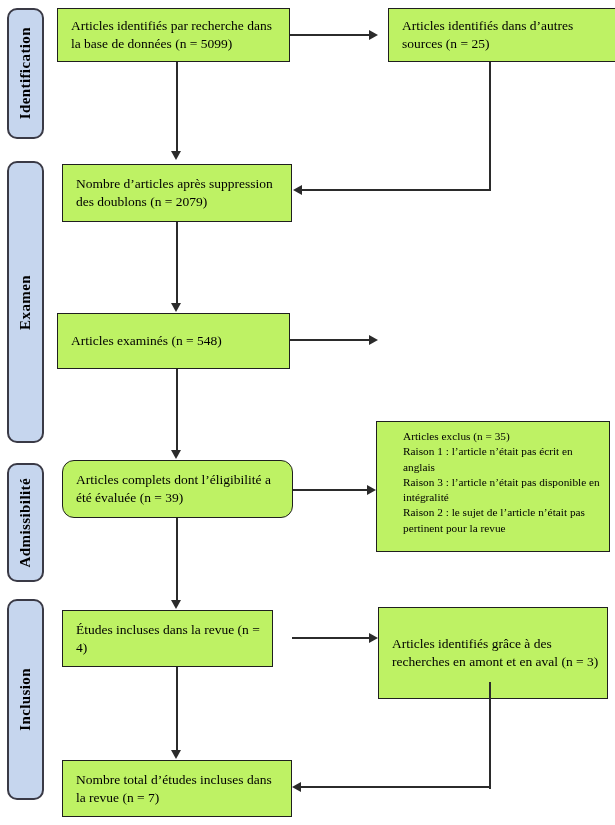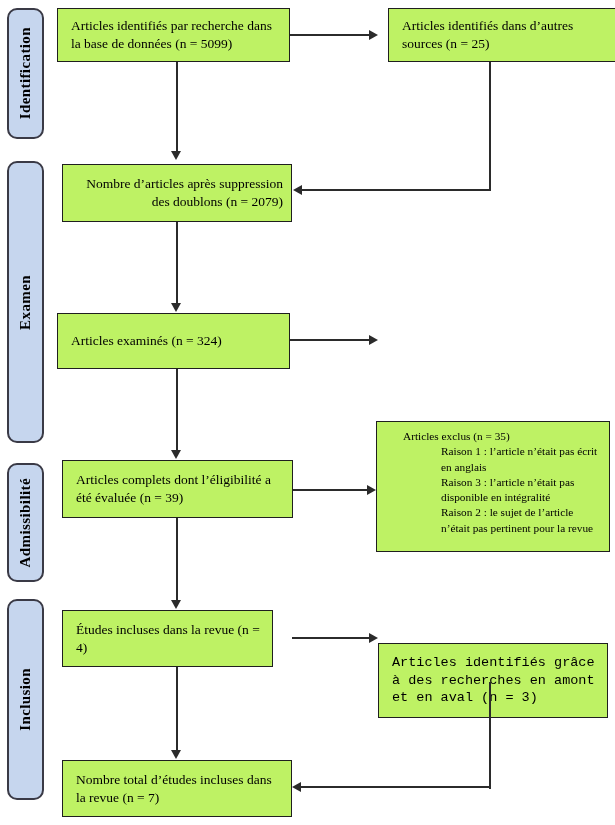--- a/index.html
+++ b/index.html
@@ -45,30 +45,30 @@
     border: 1.6px solid #1f1f1f;
     box-sizing: border-box;
     display: flex;
     align-items: center;
     padding: 2px 8px 2px 13px;
     font-size: 13.5px;
     line-height: 1.32;
   }
   #b1  { left: 57px;  top: 8px;   width: 233px; height: 54px; }
   #b2  { left: 388px; top: 8px;   width: 230px; height: 54px; }
-  #b3  { left: 62px;  top: 164px; width: 230px; height: 58px; text-align: right; }
+  #b3  { left: 62px;  top: 164px; width: 230px; height: 58px; }
   #b4  { left: 57px;  top: 313px; width: 233px; height: 56px; }
   #b5  { left: 378px; top: 313px; width: 230px; height: 56px; }
-  #b6  { left: 62px;  top: 460px; width: 231px; height: 58px; }
+  #b6  { left: 62px;  top: 460px; width: 231px; height: 58px; border-radius: 12px; }
   #b7  { left: 376px; top: 421px; width: 234px; height: 131px;
          display: block; padding: 7px 4px 2px 26px;
          font-size: 11.3px; line-height: 1.35; }
-  #b7 .reasons { margin-left: 38px; }
+  #b7 .reasons { }
   #b8  { left: 62px;  top: 610px; width: 211px; height: 57px; }
-  #b9  { left: 378px; top: 643px; width: 230px; height: 75px; font-family: Liberation Mono, monospace; }
+  #b9  { left: 378px; top: 607px; width: 230px; height: 92px; }
   #b10 { left: 62px;  top: 760px; width: 230px; height: 57px; justify-content: center; }
 
   
   .vl { position: absolute; width: 2px; background: #2b2b2b; }
   .hl { position: absolute; height: 2px; background: #2b2b2b; }
   .ah-down {
     position: absolute; width: 0; height: 0;
     border-left: 5px solid transparent; border-right: 5px solid transparent;
     border-top: 9px solid #2b2b2b;
   }
@@ -121,21 +121,21 @@
   <div class="fbox" id="b1">
     <span>Articles identifiés par recherche dans la base de données (n = 5099)</span>
   </div>
   <div class="fbox" id="b2">
     <span>Articles identifiés dans d’autres sources (n = 25)</span>
   </div>
   <div class="fbox" id="b3">
     <span>Nombre d’articles après suppression des doublons (n = 2079)</span>
   </div>
   <div class="fbox" id="b4">
-    <span>Articles examinés (n = 324)</span>
+    <span>Articles examinés (n = 548)</span>
   </div>
   <div class="fbox" id="b6">
     <span>Articles complets dont l’éligibilité a été évaluée (n = 39)</span>
   </div>
   <div class="fbox" id="b7">
     <div>Articles exclus (n = 35)</div>
     <div class="reasons">
       <div>Raison 1 : l’article n’était pas écrit en anglais</div>
       <div>Raison 3 : l’article n’était pas disponible en intégralité</div>
       <div>Raison 2 : le sujet de l’article n’était pas pertinent pour la revue</div>

